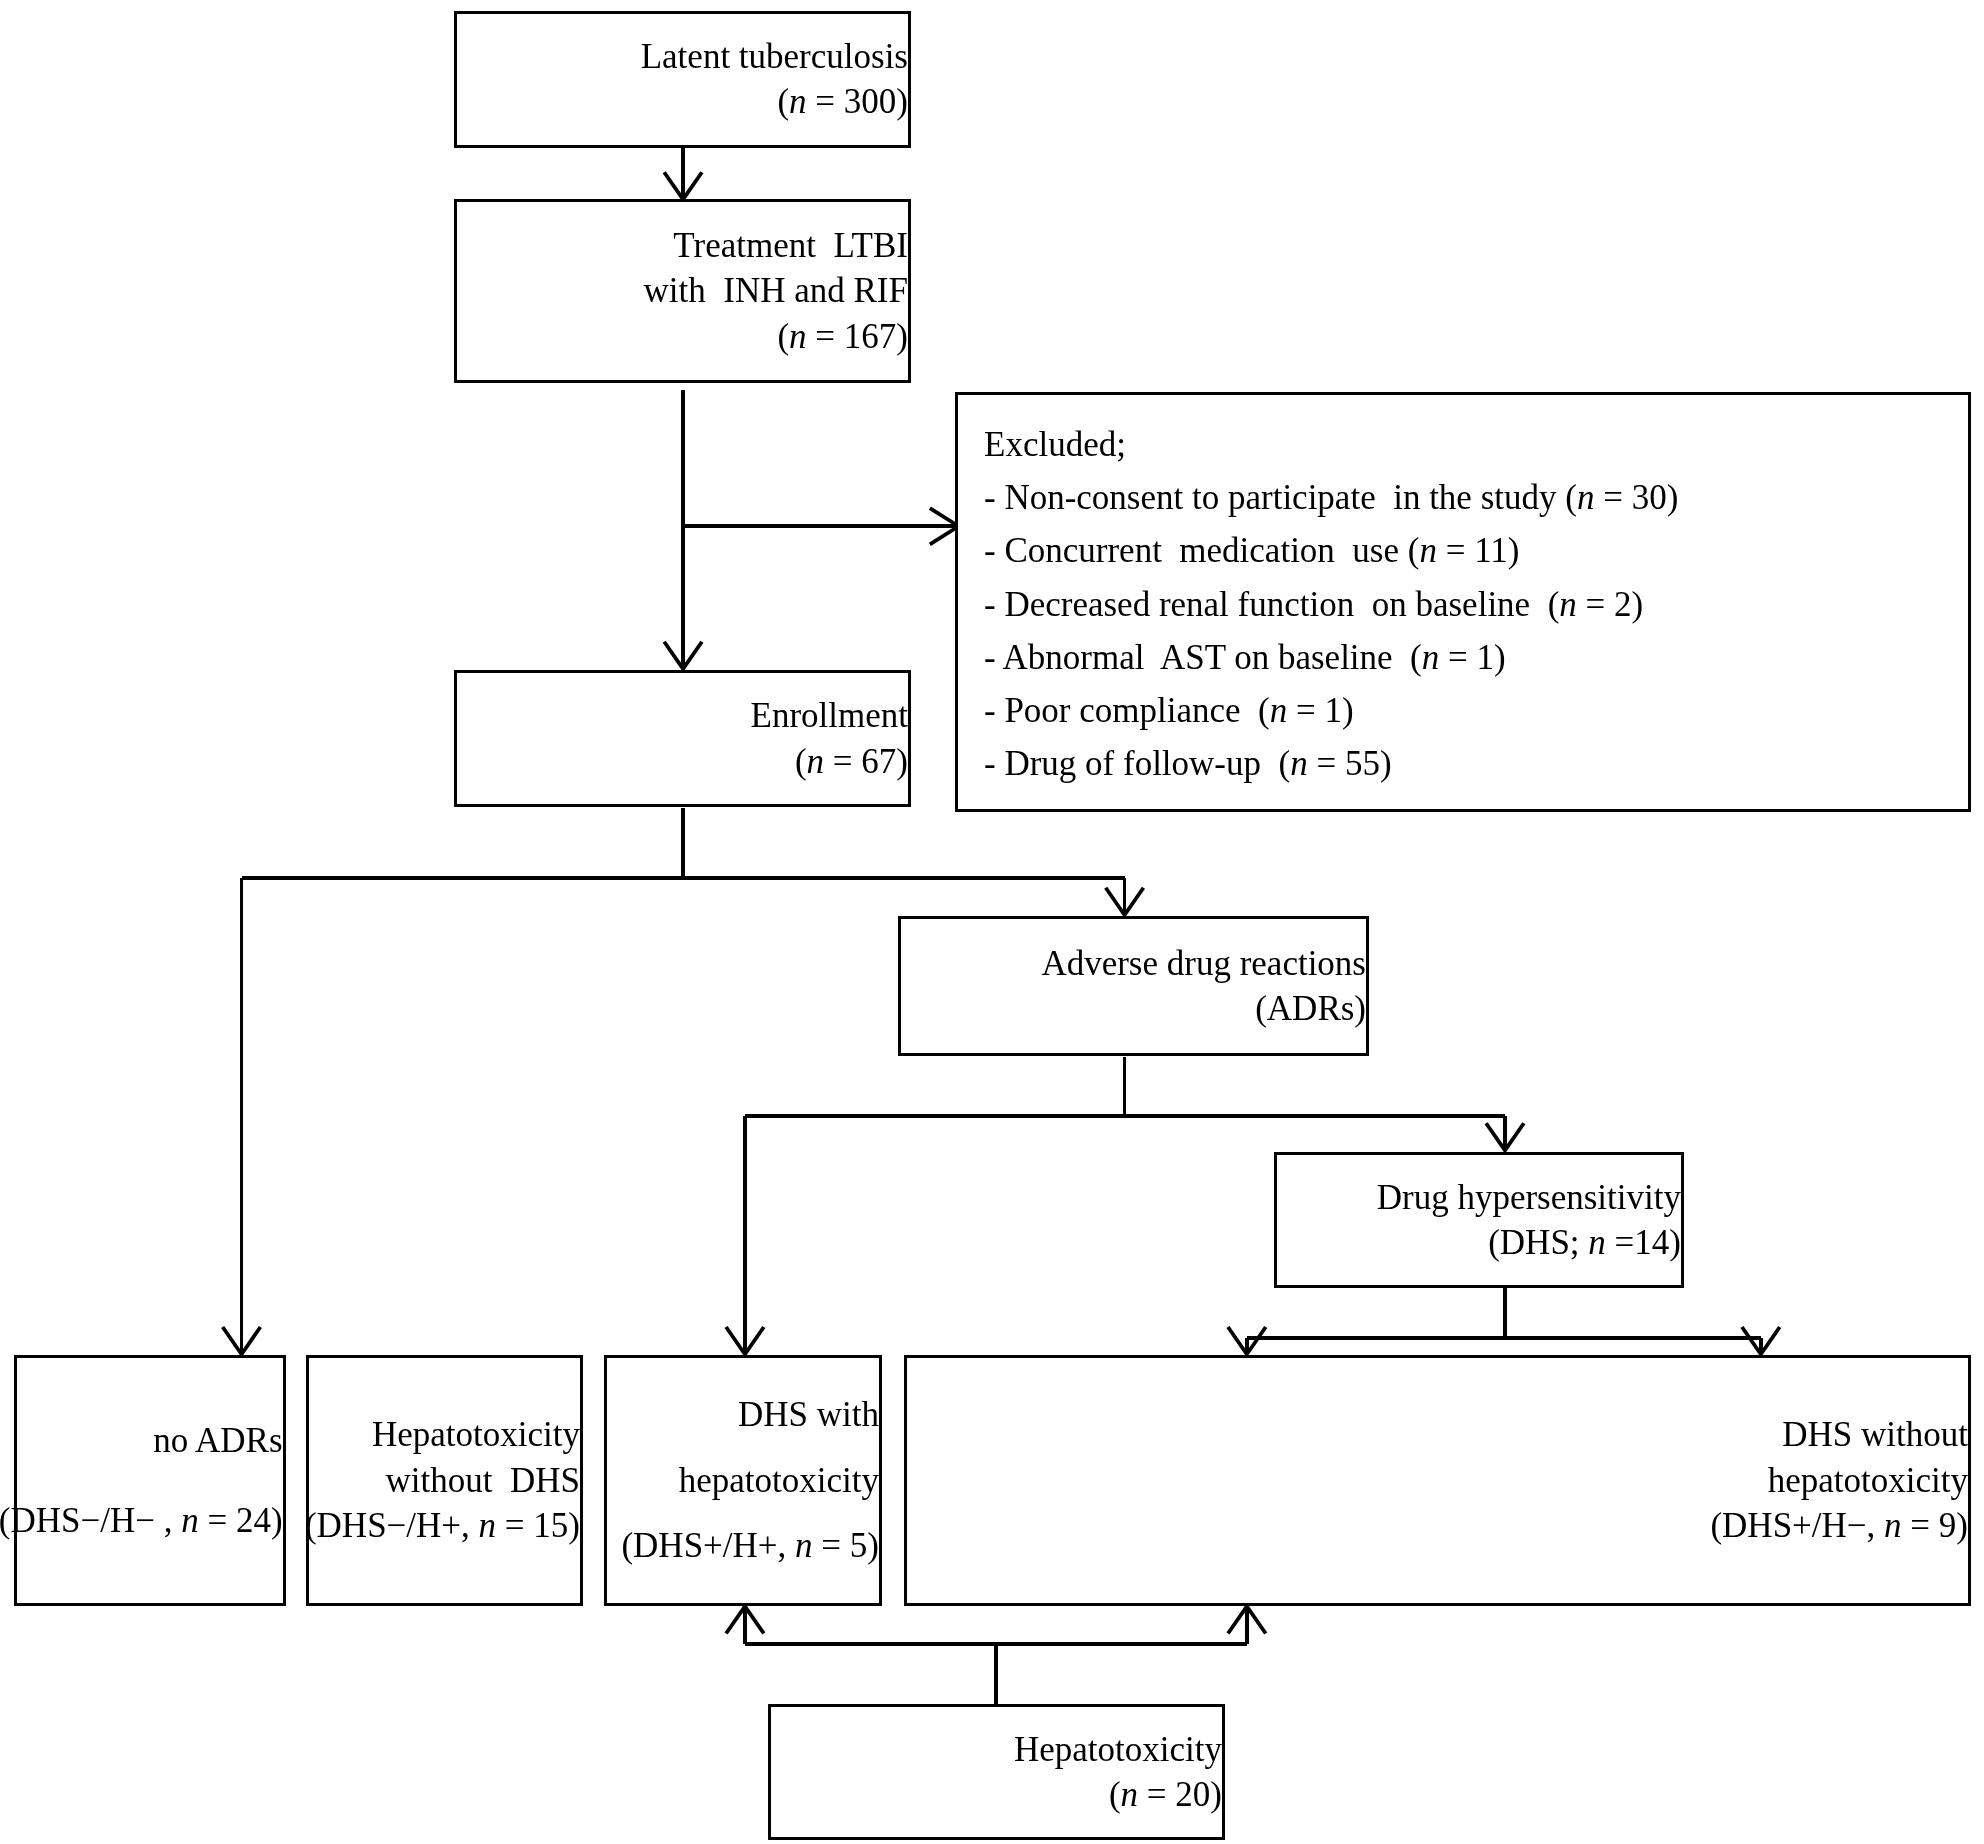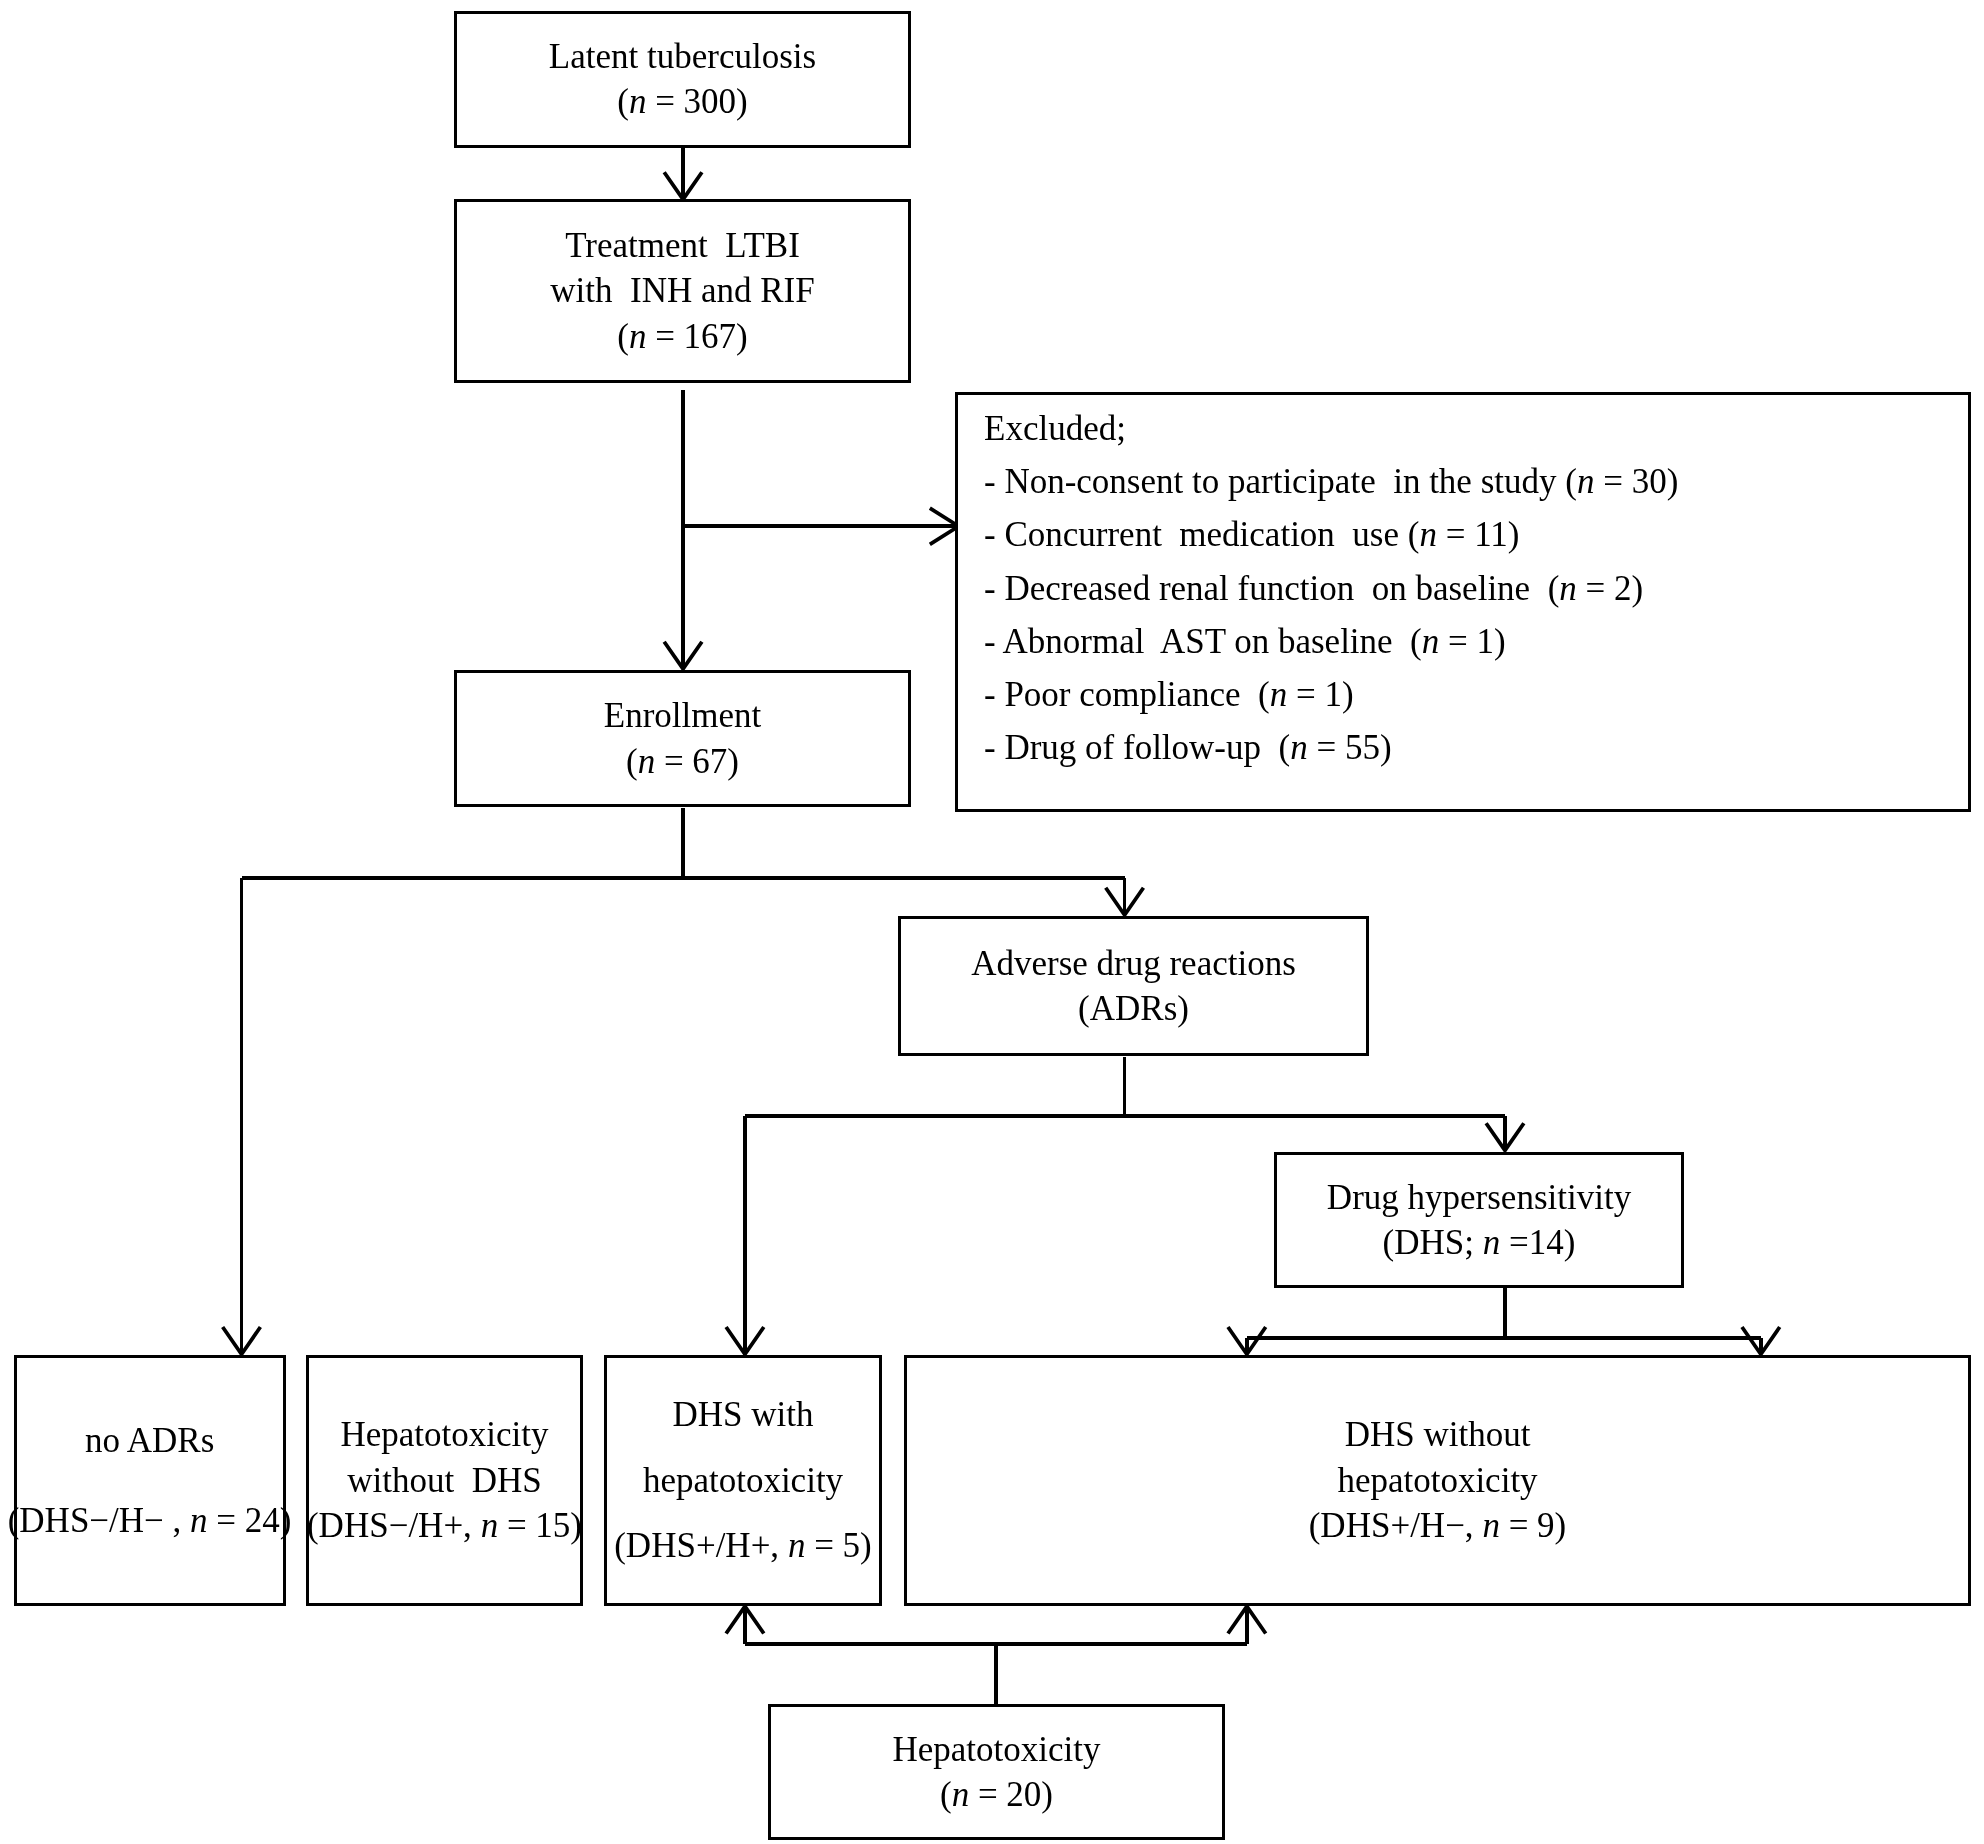--- a/index.html
+++ b/index.html
@@ -24,35 +24,35 @@
     height: 1845px;
     pointer-events: none;
   }
   .node {
     position: absolute;
     box-sizing: border-box;
     border: 3px solid #000000;
     background: #ffffff;
     display: flex;
     flex-direction: column;
-    align-items: center;
+    align-items: flex-end;
     justify-content: center;
     text-align: center;
     font-size: 35px;
     line-height: 1.30;
   }
   .node .ln {
     display: block;
     white-space: pre;
   }
   .node.left-align {
     align-items: flex-start;
     justify-content: flex-start;
     text-align: left;
-    padding: 7px 0 0 26px;
+    padding: 23px 0 0 26px;
   }
   .node.left-align .ln {
     line-height: 1.52;
   }
   .it {
     font-style: italic;
   }
   .spacer-line {
     display: block;
     height: 35px;

